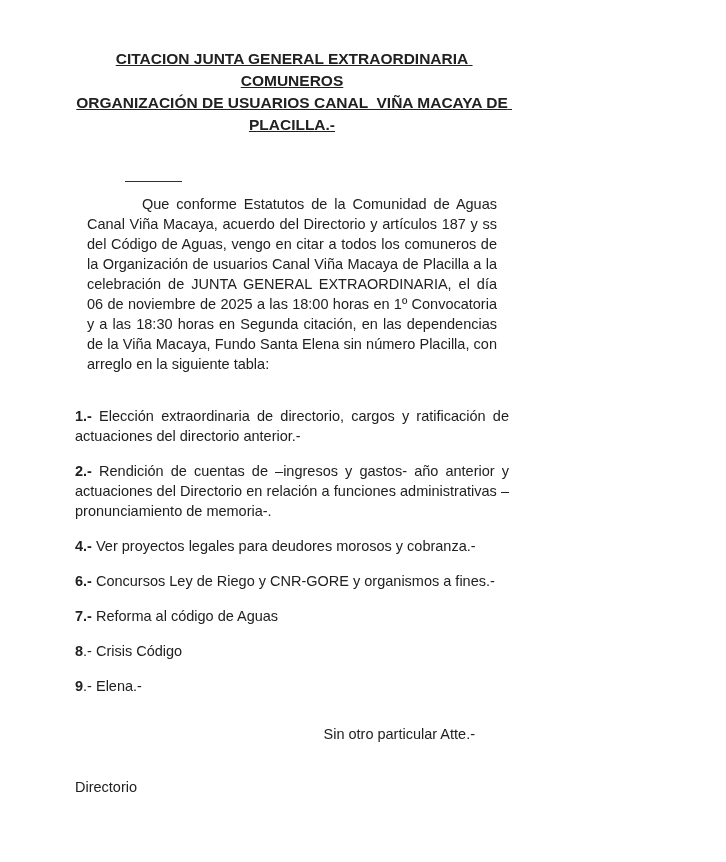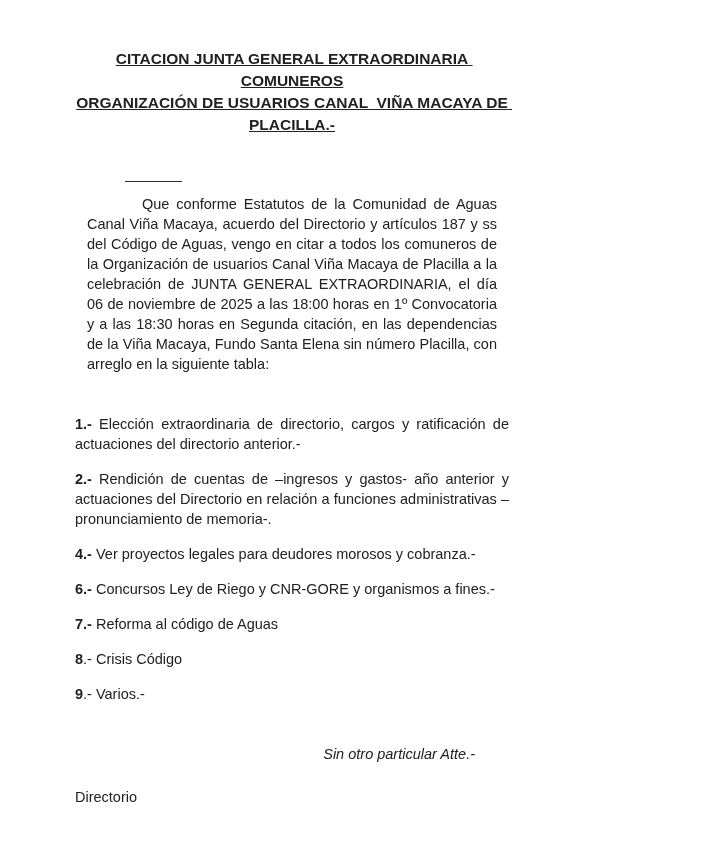--- a/index.html
+++ b/index.html
@@ -35,43 +35,42 @@
     height: 0;
     border-top: 1.6px solid #2e2e2e;
     margin: 45px 0 5px 50px;
   }
   .intro-paragraph {
     margin: 12px;
     text-align: justify;
     text-indent: 55px;
   }
   .agenda {
-    margin-top: 40px;
+    margin-top: 32px;
   }
   .agenda-item {
     margin-top: 15px;
     text-align: justify;
   }
   .agenda-item:first-child {
     margin-top: 0;
   }
   .agenda-item .item-number {
     font-weight: bold;
   }
   .agenda-item .item-text {
     white-space: pre-wrap;
   }
   .closing-line {
-    margin-top: 40px;
+    margin-top: 28px;
     text-align: right;
     padding-right: 34px;
-    font-style: italic;
   }
   .signature-block {
-    margin-top: 23px;
+    margin-top: 33px;
   }
   .signature-block div {
     white-space: pre-wrap;
   }
 </style>
 </head>
 <body>
 
 <div class="page">
 
@@ -97,21 +96,21 @@
     <div class="agenda-item">
       <span class="item-number">6.-</span><span class="item-text"> Concursos Ley de Riego y CNR-GORE y organismos a fines.-</span>
     </div>
     <div class="agenda-item">
       <span class="item-number">7.-</span><span class="item-text"> Reforma al código de Aguas</span>
     </div>
     <div class="agenda-item">
       <span class="item-number">8</span><span class="item-text">.- Crisis Código</span>
     </div>
     <div class="agenda-item">
-      <span class="item-number">9</span><span class="item-text">.- Varios.-</span>
+      <span class="item-number">9</span><span class="item-text">.- Elena.-</span>
     </div>
   </div>
 
   <div class="closing-line">Sin otro particular Atte.-</div>
 
   <div class="signature-block">
     <div>Directorio</div>
   </div>
 
 </div>

